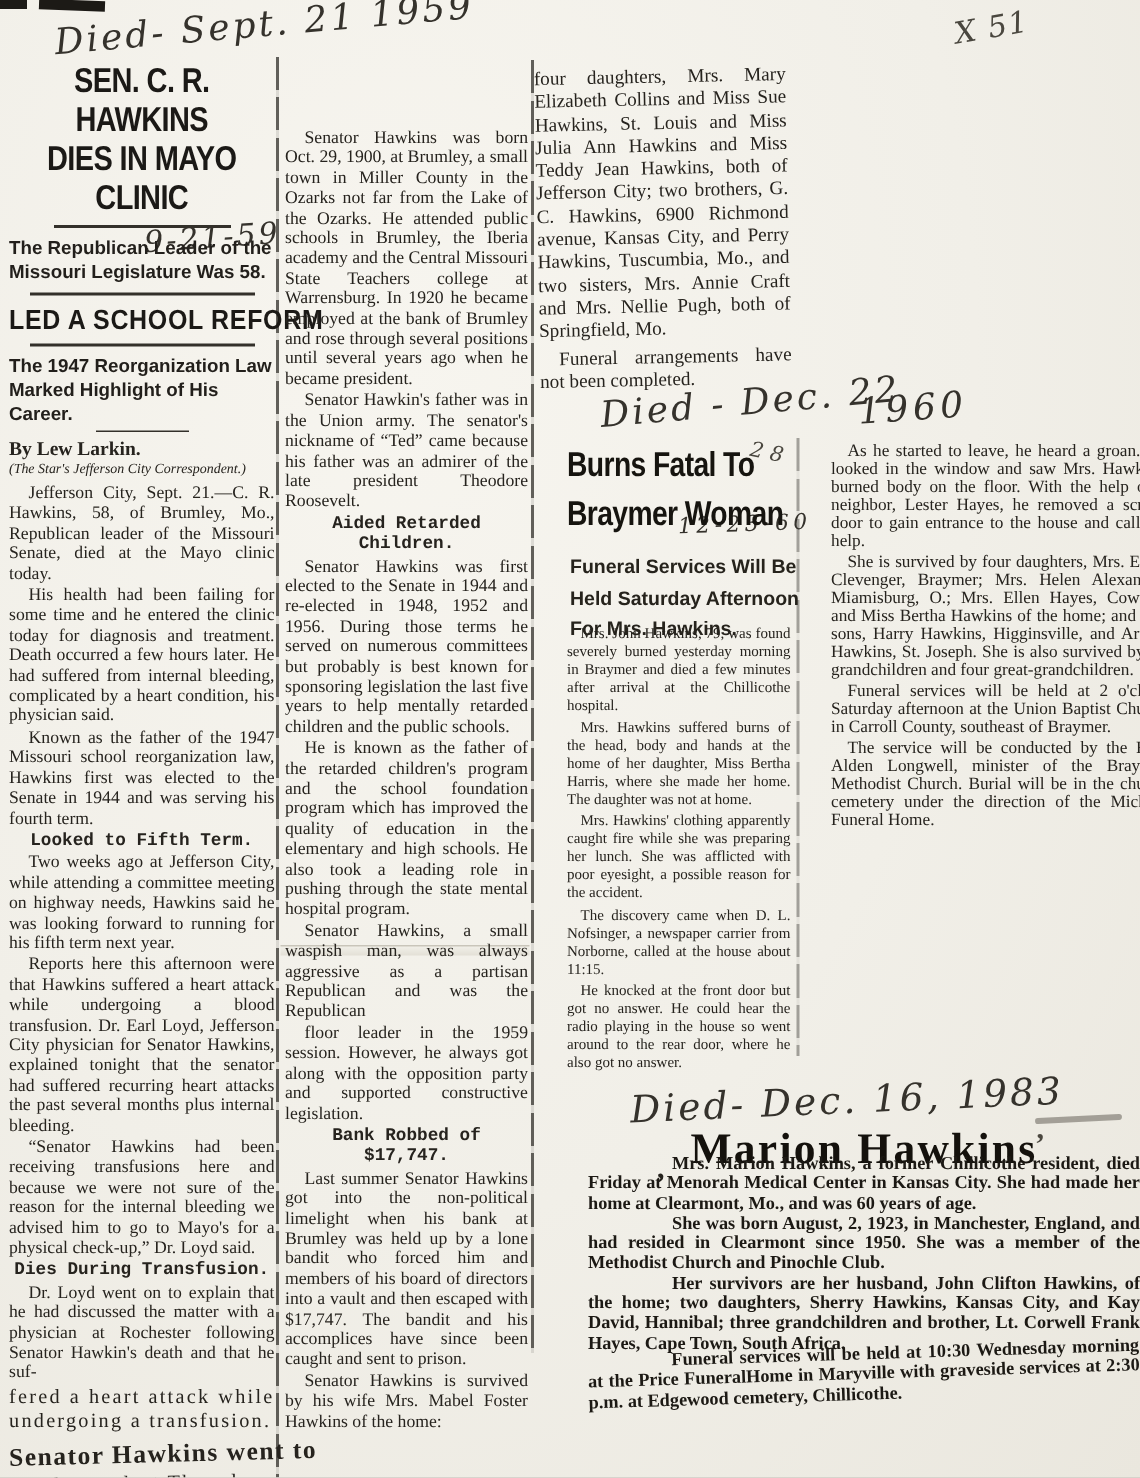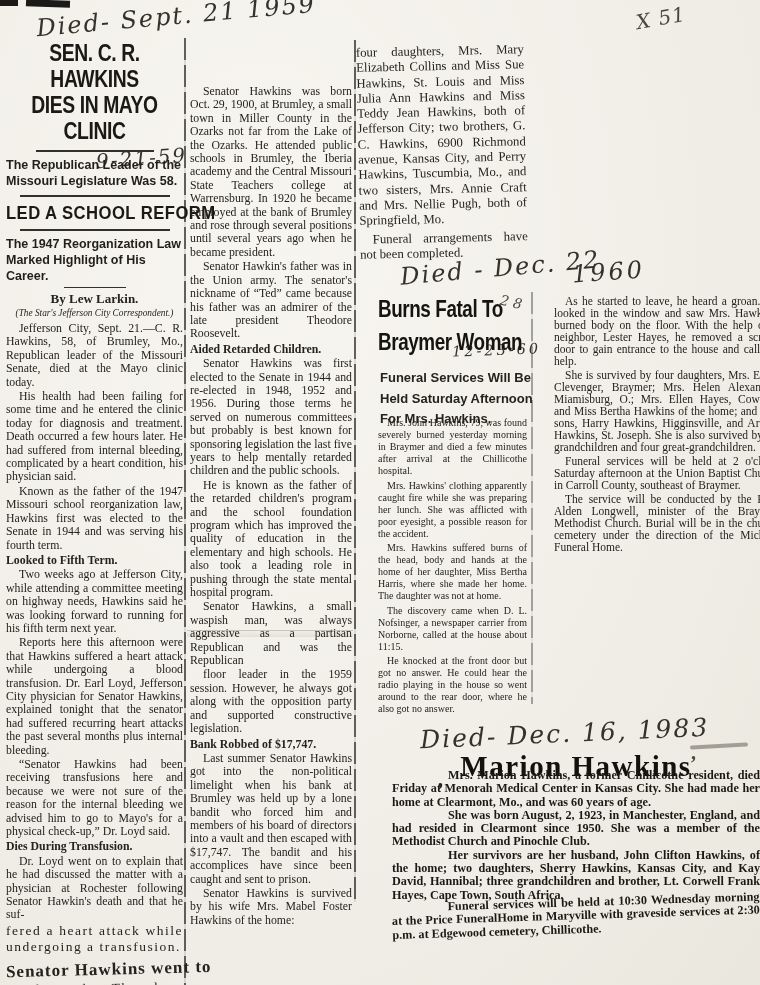--- a/index.html
+++ b/index.html
@@ -41,25 +41,25 @@
                 transform:scaleX(0.84); transform-origin:50% 0; color:#1b1916; }
   .rule   { border-top:2px solid #33302a; margin:6px auto 5px; }
   .rule-a { width:118px; }
   .rule-b { width:150px; }
   .rule-c { width:62px; border-top-width:1px; margin:3px auto; }
   .deck { font-family:"Liberation Sans", sans-serif; font-weight:bold; font-size:12.5px;
           line-height:16px; text-align:left; color:#221f1b; }
   .headline-b { font-family:"Liberation Sans", sans-serif; font-weight:bold; font-size:18.5px;
                 line-height:21px; letter-spacing:0.5px; white-space:nowrap;
                 transform:scaleX(0.9); transform-origin:0 0; color:#1b1916; margin:2px 0; }
-  .byline { font-weight:bold; font-size:13px; text-align:center; margin-top:2px; }
-  .credit { font-size:9.3px; font-style:italic; text-align:center; margin:1px 0 4px; }
+  .byline { font-weight:bold; font-size:13px; margin-top:2px; }
+  .credit { font-size:9.3px; font-style:italic; margin:1px 0 4px; }
   .body-a p { margin:0 0 1px 0; font-size:11.8px; line-height:13.4px;
               text-align:justify; text-indent:13px; }
-  .body-a p.subhead, .col2 p.subhead { font-weight:bold; text-align:left; text-indent:0; margin:2px 0 1px; }
+  .body-a p.subhead, .col2 p.subhead { font-weight:bold; text-align:center; text-indent:0; margin:2px 0 1px;font-family:Liberation Mono, monospace; }
   .col2 p { margin:0 0 1px 0; font-size:11.8px; line-height:13.4px; text-align:justify; text-indent:13px; }
   .col3top p { margin:0 0 3px 0; font-size:12.8px; line-height:15.3px; text-align:justify; text-indent:13px; }
   .col3top p.noindent { text-indent:0; }
   .p7large { font-size:13.5px !important; letter-spacing:1.5px; line-height:16px !important; text-indent:0 !important; }
   .bigline1 { font-weight:bold; font-size:17px !important; letter-spacing:1px; line-height:20px !important;
               text-indent:0 !important; white-space:nowrap; transform:rotate(-1.5deg); margin-top:5px !important; }
   .bigline2 { font-size:13.5px !important; letter-spacing:1.5px; line-height:16px !important;
               text-indent:4px !important; transform:rotate(-1deg); }
   
   .burns-headline { position:absolute; left:378px; top:293px; font-family:"Liberation Sans", sans-serif;
@@ -151,22 +151,22 @@
     <p>Funeral arrangements have not been completed.</p>
   </div>
 
   <div class="burns-headline">
     <div>Burns Fatal To</div>
     <div>Braymer Woman</div>
   </div>
   <div class="burns-deck">Funeral Services Will Be Held Saturday Afternoon For Mrs. Hawkins.</div>
   <div class="burns-col1">
     <p>Mrs. John Hawkins, 79, was found severely burned yesterday morning in Braymer and died a few minutes after arrival at the Chillicothe hospital.</p>
+    <p>Mrs. Hawkins suffered burns of the head, body and hands at the home of her daughter, Miss Bertha Harris, where she made her home. The daughter was not at home.</p>
     <p>Mrs. Hawkins' clothing apparently caught fire while she was preparing her lunch. She was afflicted with poor eyesight, a possible reason for the accident.</p>
-    <p>Mrs. Hawkins suffered burns of the head, body and hands at the home of her daughter, Miss Bertha Harris, where she made her home. The daughter was not at home.</p>
     <p>The discovery came when D. L. Nofsinger, a newspaper carrier from Norborne, called at the house about 11:15.</p>
     <p>He knocked at the front door but got no answer. He could hear the radio playing in the house so went around to the rear door, where he also got no answer.</p>
   </div>
   <div class="burns-col2">
     <p>As he started to leave, he heard a groan. He looked in the window and saw Mrs. Hawkins' burned body on the floor. With the help of a neighbor, Lester Hayes, he removed a screen door to gain entrance to the house and call for help.</p>
     <p>She is survived by four daughters, Mrs. Edith Clevenger, Braymer; Mrs. Helen Alexander, Miamisburg, O.; Mrs. Ellen Hayes, Cowgill, and Miss Bertha Hawkins of the home; and two sons, Harry Hawkins, Higginsville, and Arthur Hawkins, St. Joseph. She is also survived by 12 grandchildren and four great-grandchildren.</p>
     <p>Funeral services will be held at 2 o'clock Saturday afternoon at the Union Baptist Church in Carroll County, southeast of Braymer.</p>
     <p>The service will be conducted by the Rev. Alden Longwell, minister of the Braymer Methodist Church. Burial will be in the church cemetery under the direction of the Michael Funeral Home.</p>
   </div>
 

